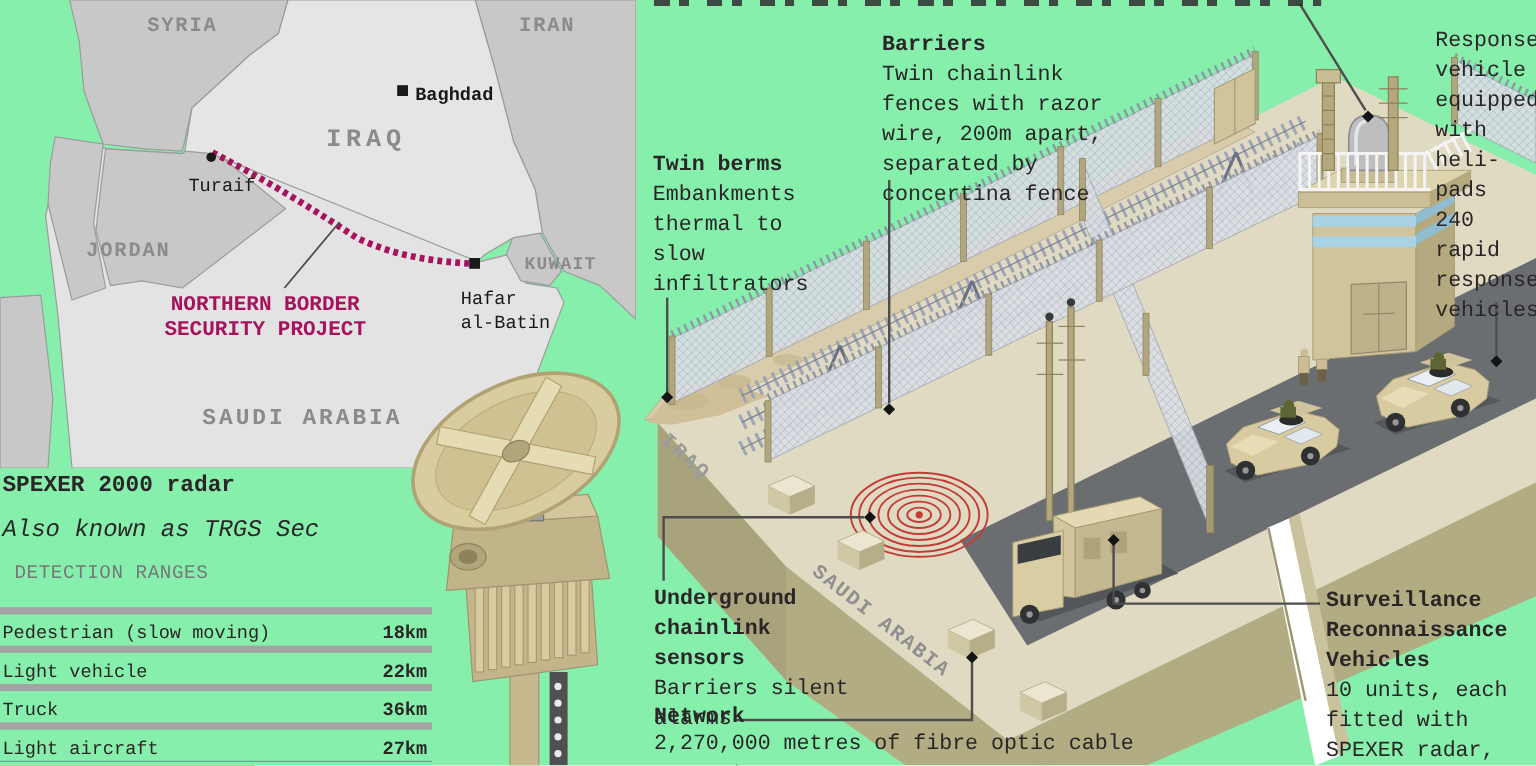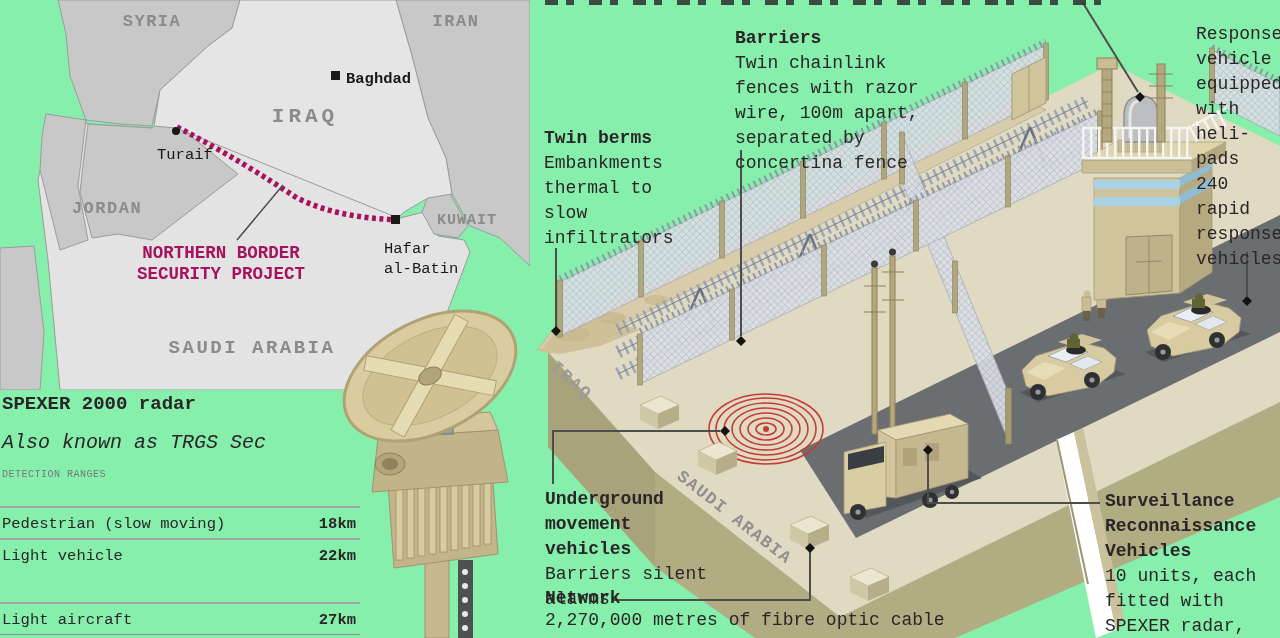--- a/index.html
+++ b/index.html
@@ -7,22 +7,22 @@
          font-family:Liberation Mono, monospace;color:#2a2627;}
   .abs{position:absolute;}
   svg{display:block;}
   
   .ann{position:absolute;font-size:18px;line-height:25px;color:#2a2627;}
   .ann .t{font-weight:bold;}
   .ann .b{font-weight:normal;}
   
   .tbl-title{position:absolute;left:2px;top:393px;font-size:19px;font-weight:bold;}
   .tbl-sub{position:absolute;left:2px;top:431px;font-size:20px;font-style:italic;}
-  .tbl-head{position:absolute;left:2px;top:469px;font-size:10px;color:#76777a;letter-spacing:.5px;text-align:right;}
-  .rrow{position:absolute;left:0;width:360px;height:32px;border-top:2px solid #a3a3a3;
+  .tbl-head{position:absolute;left:12px;top:469px;font-size:16px;color:#76777a;letter-spacing:.5px;text-align:right;}
+  .rrow{position:absolute;left:0;width:360px;height:32px;border-top:6px solid #a3a3a3;
         font-size:15.5px;line-height:32px;}
   .rrow .lbl{position:absolute;left:2px;}
   .rrow .val{position:absolute;right:4px;font-weight:bold;}
   .rule{position:absolute;left:0;width:360px;border-top:1px solid #8e8e8e;}
   
   .crop-frag{position:absolute;left:545px;top:0;width:556px;height:5px;opacity:.85;
      background:repeating-linear-gradient(90deg,#2e2e2e 0 13px,transparent 13px 21px,#2e2e2e 21px 29px,transparent 29px 44px);}
 </style>
 </head>
 <body>
@@ -73,20 +73,24 @@
   <div class="tbl-title">SPEXER 2000 radar</div>
   <div class="tbl-sub">Also known as TRGS Sec</div>
   <div class="tbl-head">DETECTION RANGES</div>
   <div class="rrow" style="top:506px">
     <span class="lbl">Pedestrian (slow moving)</span>
     <span class="val">18km</span>
   </div>
   <div class="rrow" style="top:538px">
     <span class="lbl">Light vehicle</span>
     <span class="val">22km</span>
+  </div>
+  <div class="rrow" style="top:570px">
+    <span class="lbl">Truck</span>
+    <span class="val">36km</span>
   </div>
   <div class="rrow" style="top:602px">
     <span class="lbl">Light aircraft</span>
     <span class="val">27km</span>
   </div>
   <div class="rule" style="top:634px"></div>
 
   <svg class="abs" style="left:330px;top:292px" width="210" height="346" viewBox="0 0 210 346">
 
     <rect x="95" y="250" width="24" height="96" fill="#c7b98d" stroke="#a29270"></rect>
@@ -362,33 +366,33 @@
 
   <div class="crop-frag"></div>
 
   <div class="ann" style="left:544px;top:126px;width:140px">
     <div class="t">Twin berms</div>
     <div class="b">Embankments thermal to slow infiltrators</div>
   </div>
 
   <div class="ann" style="left:735px;top:26px;width:186px">
     <div class="t">Barriers</div>
-    <div class="b">Twin chainlink fences with razor wire, 100m apart, separated by concertina fence</div>
+    <div class="b">Twin chainlink fences with razor wire, 200m apart, separated by concertina fence</div>
   </div>
 
   <div class="ann" style="left:1196px;top:22px;width:84px">
     <div class="b">Response vehicle equipped with heli-pads</div>
   </div>
 
   <div class="ann" style="left:1196px;top:172px;width:90px">
     <div class="b">240 rapid response vehicles</div>
   </div>
 
   <div class="ann" style="left:545px;top:487px;width:175px">
-    <div class="t">Underground movement vehicles</div>
+    <div class="t">Underground chainlink sensors</div>
     <div class="b">Barriers silent alarms</div>
   </div>
 
   <div class="ann" style="left:545px;top:586px;width:100px">
     <div class="t">Network</div>
   </div>
   <div class="ann" style="left:545px;top:608px;width:440px">
     <div class="b">2,270,000 metres of fibre optic cable connects</div>
   </div>
 

